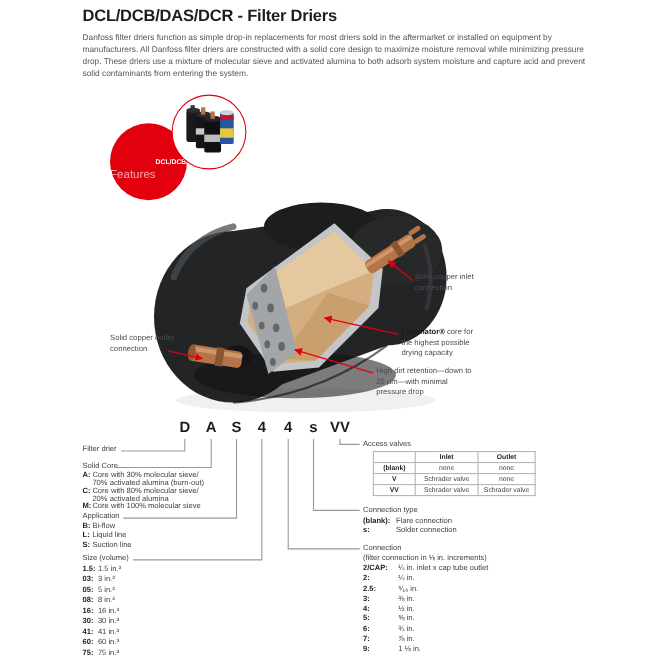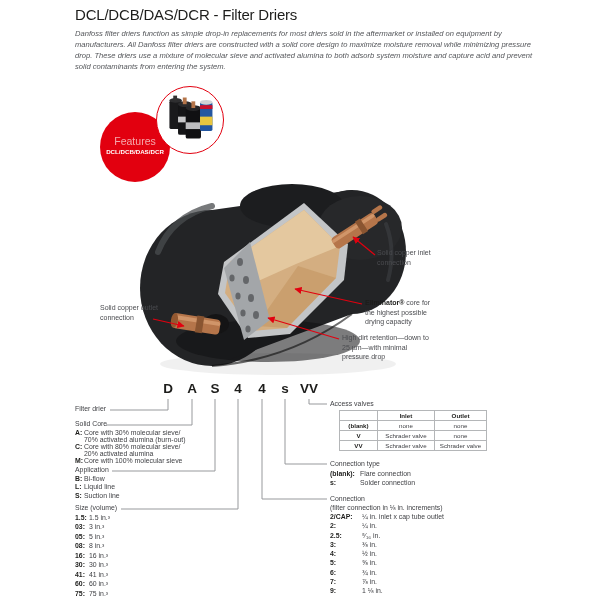--- a/index.html
+++ b/index.html
@@ -2,25 +2,25 @@
 <html><head>
 <meta charset="utf-8">
 <style>
   * { margin:0; padding:0; box-sizing:border-box; }
   html,body { background:#fff; }
   body { width:600px; height:600px; position:relative; overflow:hidden;
          font-family:"Liberation Sans", sans-serif; }
   .abs { position:absolute; }
   .art { position:absolute; left:0; top:0; z-index:0; pointer-events:none; }
 
-  .title { left:75px; top:6px; font-size:15px; font-weight:normal; color:#1d1d1b; letter-spacing:-0.2px; z-index:1; }
-  .intro { left:75px; top:28px; width:458px; font-size:7.6px; line-height:11px; color:#54565a; z-index:1;font-style:italic; }
+  .title { left:75px; top:6px; font-size:15px; font-weight:bold; color:#1d1d1b; letter-spacing:-0.2px; z-index:1; }
+  .intro { left:75px; top:28px; width:458px; font-size:7.6px; line-height:11px; color:#54565a; z-index:1; }
 
   .red-circle { left:100px; top:112px; width:70px; height:70px; border-radius:50%;
-                background:#e2000f; z-index:1; display:flex; flex-direction:column;
+                background:#e2000f; z-index:1; display:flex; 
                 align-items:center; }
   .feat-label { margin-top:23px; font-size:10.5px; color:rgba(255,255,255,0.65); }
   .feat-models { margin-top:1px; font-size:6.2px; font-weight:bold; color:#fff; white-space:nowrap; }
   .photo-circle { left:156px; top:86px; width:68px; height:68px; border-radius:50%;
                   background:#fff; border:1.5px solid #e2000f; z-index:2; overflow:hidden; }
 
   .callout { font-size:7px; line-height:9.5px; color:#4a4b4f; z-index:2; }
   .callout .b { font-weight:bold; color:#1d1d1b; }
   .co-outlet { left:100px; top:303px; width:60px; }
   .co-inlet  { left:377px; top:248px; width:62px; }

